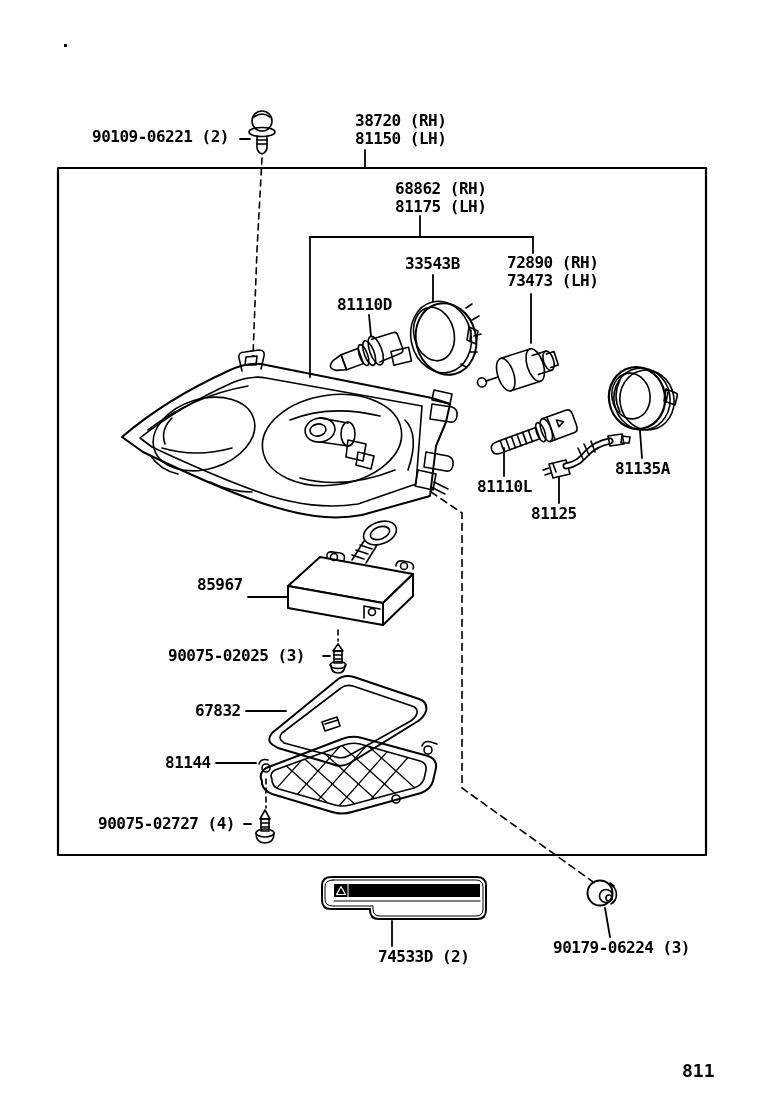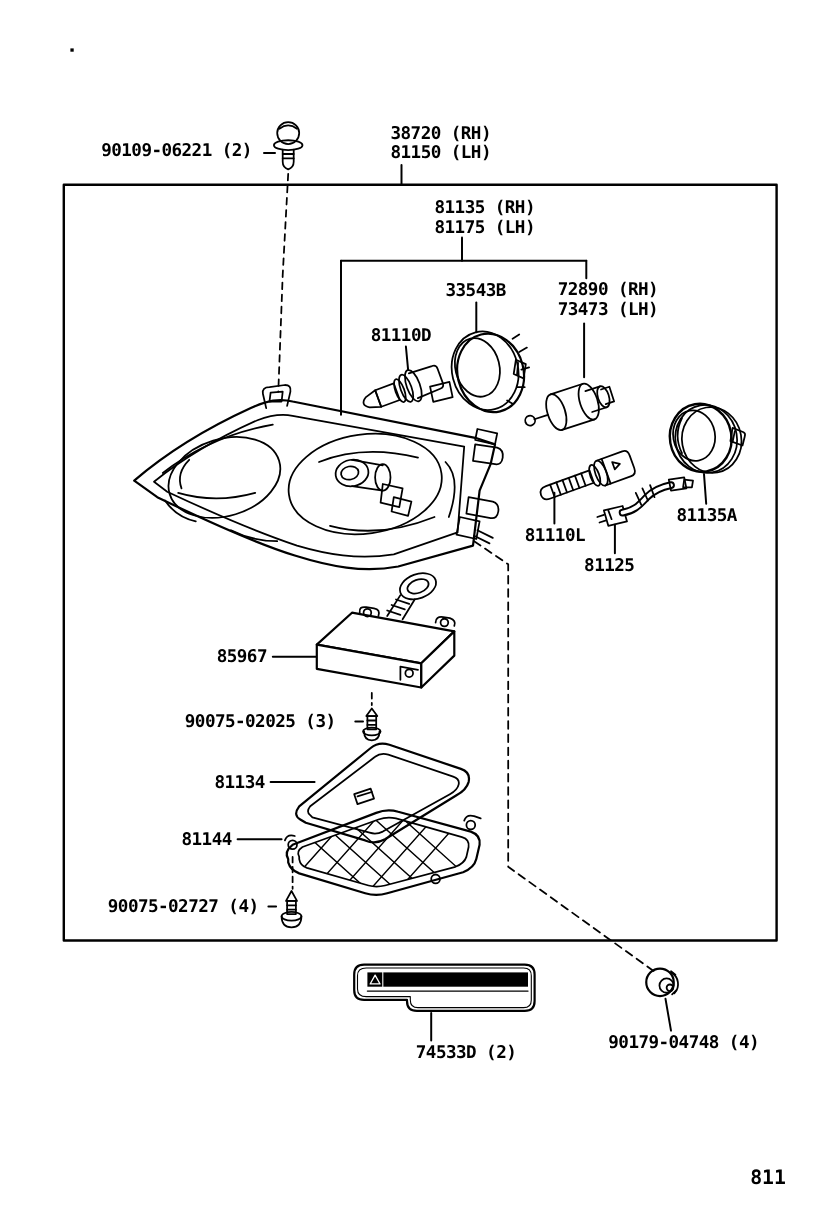--- a/index.html
+++ b/index.html
@@ -225,31 +225,31 @@
       <path d="M610 884 A12 12 0 0 1 613 903"></path>
       <circle cx="606" cy="896" r="6.5"></circle>
       <circle cx="609" cy="898" r="3"></circle>
       <path d="M610 883 L614 886 M611 904 L615 900"></path>
     </g>
   </svg>
 
   <div class="lbl" style="left:92px;top:128px">90109-06221 (2)</div>
   <div class="lbl" style="left:355px;top:112px">38720 (RH)</div>
   <div class="lbl" style="left:355px;top:130px">81150 (LH)</div>
-  <div class="lbl" style="left:395px;top:180px">81135 (RH)</div>
+  <div class="lbl" style="left:395px;top:180px">68862 (RH)</div>
   <div class="lbl" style="left:395px;top:198px">81175 (LH)</div>
   <div class="lbl" style="left:405px;top:255px">33543B</div>
   <div class="lbl" style="left:507px;top:254px">72890 (RH)</div>
   <div class="lbl" style="left:507px;top:272px">73473 (LH)</div>
   <div class="lbl" style="left:337px;top:296px">81110D</div>
   <div class="lbl" style="left:477px;top:478px">81110L</div>
   <div class="lbl" style="left:531px;top:505px">81125</div>
   <div class="lbl" style="left:615px;top:460px">81135A</div>
-  <div class="lbl" style="left:197px;top:588px">85967</div>
+  <div class="lbl" style="left:197px;top:576px">85967</div>
   <div class="lbl" style="left:168px;top:647px">90075-02025 (3)</div>
-  <div class="lbl" style="left:195px;top:702px">81134</div>
+  <div class="lbl" style="left:195px;top:702px">67832</div>
   <div class="lbl" style="left:165px;top:754px">81144</div>
   <div class="lbl" style="left:98px;top:815px">90075-02727 (4)</div>
   <div class="lbl" style="left:378px;top:948px">74533D (2)</div>
-  <div class="lbl" style="left:553px;top:939px">90179-04748 (4)</div>
+  <div class="lbl" style="left:553px;top:939px">90179-06224 (3)</div>
   <div class="lbl fig" style="left:682px;top:1062px">811194</div>
 
 </div>
 
 </body></html>

